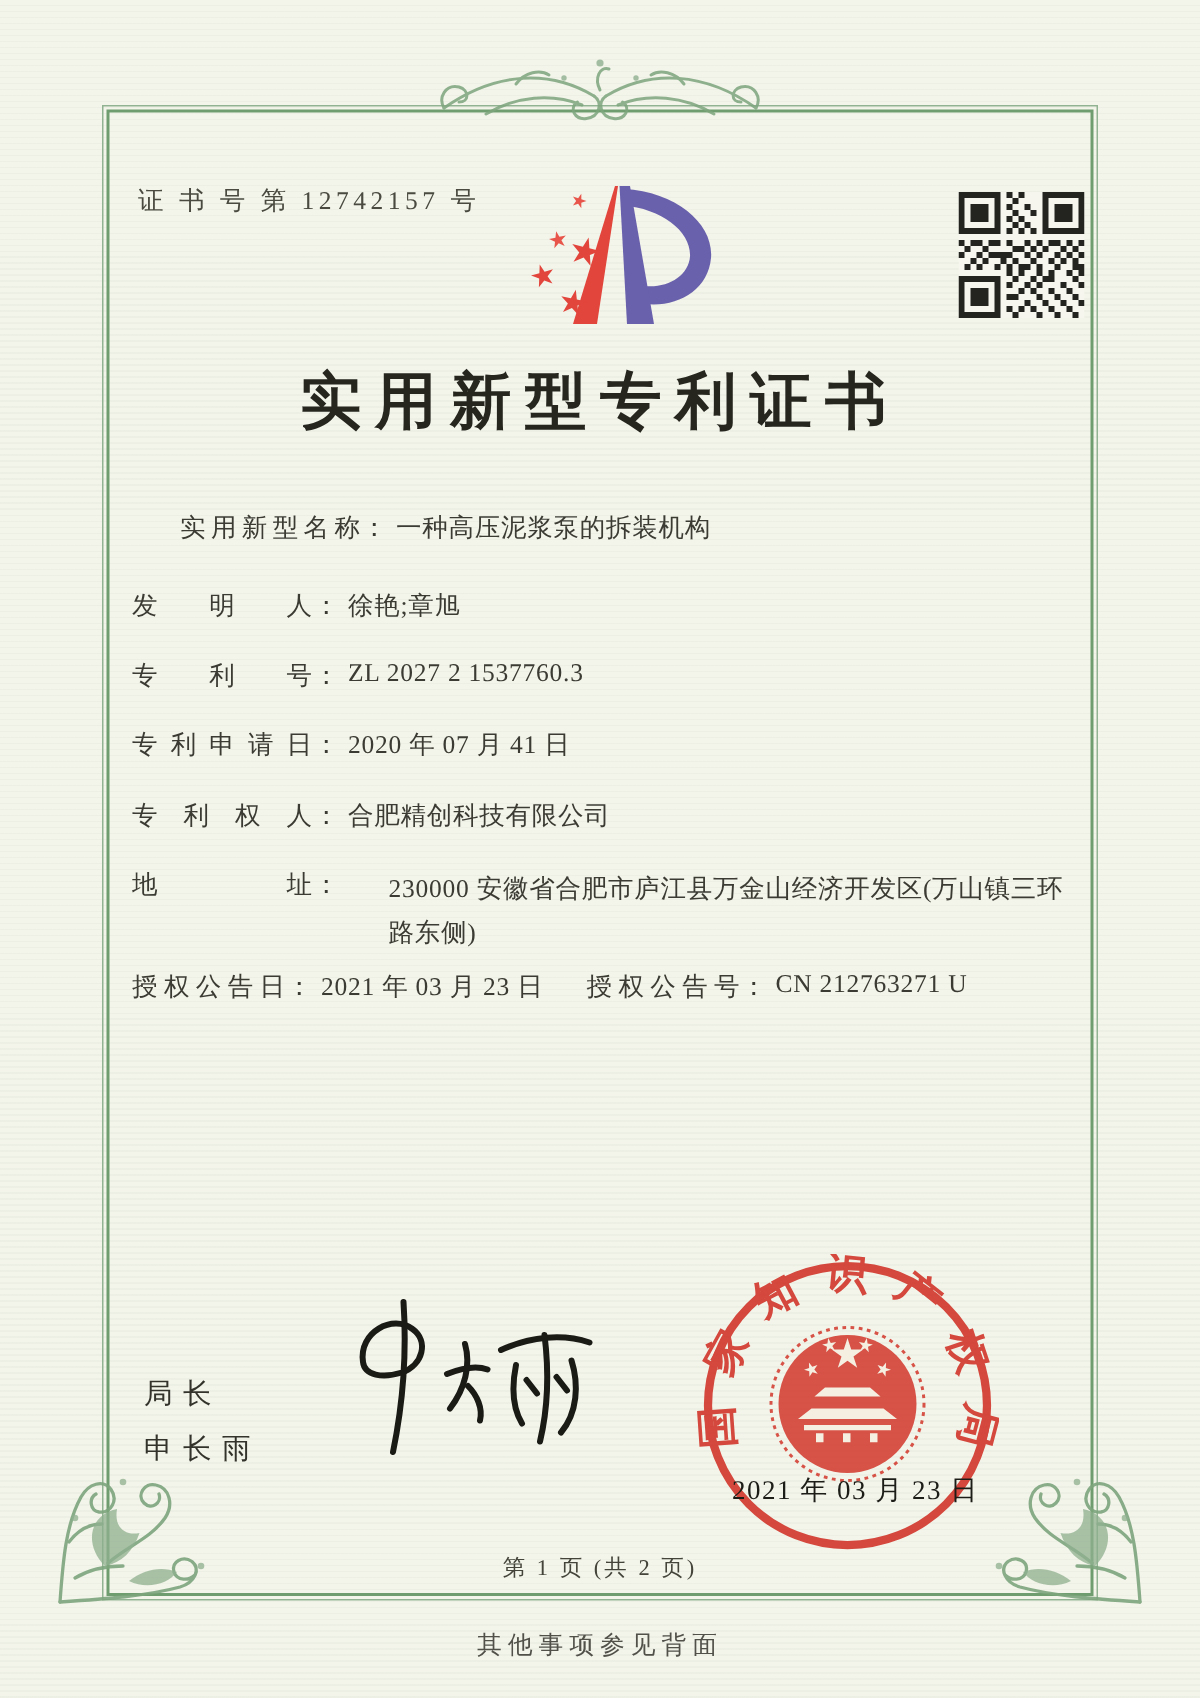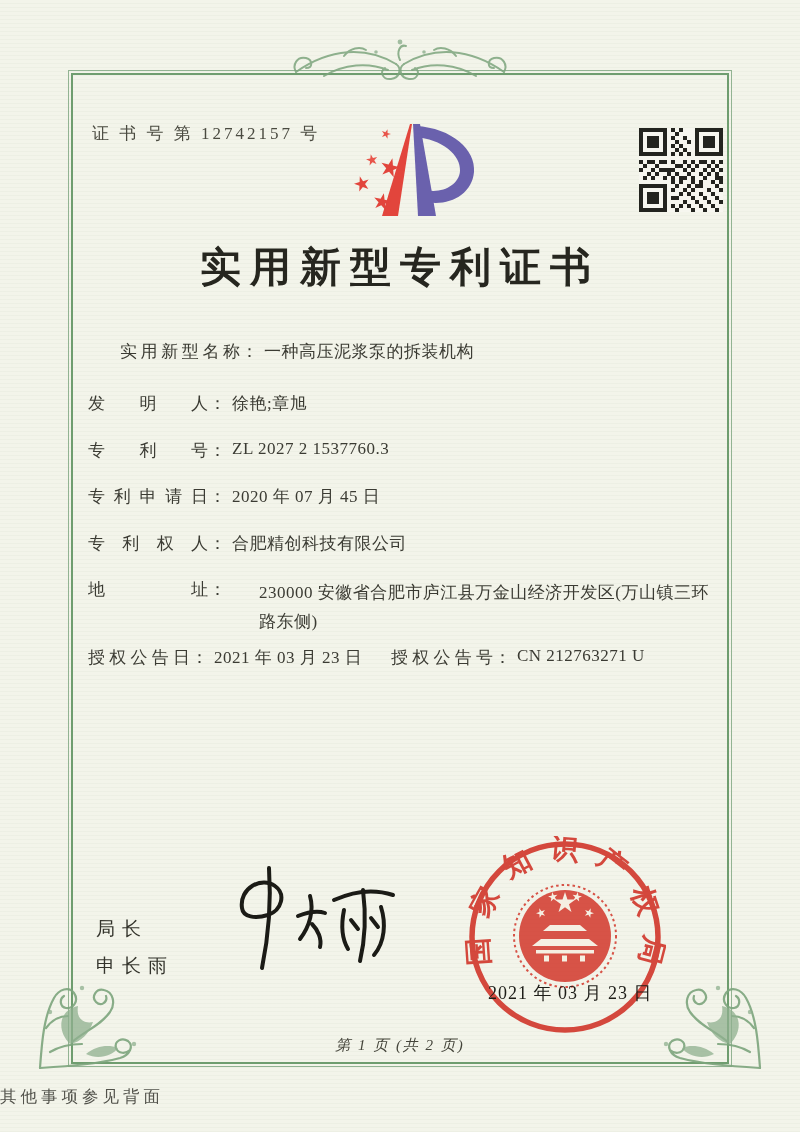--- a/index.html
+++ b/index.html
@@ -39,22 +39,22 @@
              color:#474738;text-align:justify;}
   .body-text p{margin:0;text-indent:2em;}
 
   .issuer-title{left:96px;top:916px;font-size:19px;letter-spacing:7px;color:#33332b;}
   .issuer-name{left:96px;top:953px;font-size:19px;letter-spacing:7px;color:#33332b;}
   .signature{left:212px;top:862px;}
 
   .seal{left:464px;top:836px;opacity:0.93;}
   .seal-date{left:488px;top:981px;font-size:18px;letter-spacing:1px;color:#1d1d18;z-index:5;}
 
-  .page-no{left:0;top:1036px;width:800px;text-align:center;font-size:15px;letter-spacing:2px;color:#44443a;font-style:italic;}
-  .back-note{left:0;top:1086px;width:800px;font-size:16.5px;letter-spacing:4px;color:#51514a;}
+  .page-no{left:0;top:1036px;width:800px;text-align:center;font-size:15px;letter-spacing:2px;color:#44443a;}
+  .back-note{left:0;top:1086px;width:800px;text-align:center;font-size:16.5px;letter-spacing:4px;color:#51514a;}
 
   .orn-top{left:290px;top:34px;}
   .orn-bl{left:26px;top:942px;}
   .orn-br{left:634px;top:942px;}
 </style>
 </head>
 <body>
 
 <div class="abs frame">
   <div class="frame-inner"></div>
@@ -170,21 +170,21 @@
   <div class="frow" style="top:0;margin-left:32px;">
     <span class="flabel">实用新型名称</span><span class="fcolon">：</span><span class="fvalue">一种高压泥浆泵的拆装机构</span>
   </div>
   <div class="frow" style="top:52px;">
     <span class="flabel">发明人</span><span class="fcolon">：</span><span class="fvalue">徐艳;章旭</span>
   </div>
   <div class="frow" style="top:99px;">
     <span class="flabel">专利号</span><span class="fcolon">：</span><span class="fvalue">ZL 2027 2 1537760.3</span>
   </div>
   <div class="frow" style="top:145px;">
-    <span class="flabel">专利申请日</span><span class="fcolon">：</span><span class="fvalue">2020 年 07 月 45 日</span>
+    <span class="flabel">专利申请日</span><span class="fcolon">：</span><span class="fvalue">2020 年 07 月 41 日</span>
   </div>
   <div class="frow" style="top:192px;">
     <span class="flabel">专利权人</span><span class="fcolon">：</span><span class="fvalue">合肥精创科技有限公司</span>
   </div>
   <div class="frow addr" style="top:238px;">
     <span class="flabel">地址</span><span class="fcolon">：</span><span class="fvalue">230000  安徽省合肥市庐江县万金山经济开发区(万山镇三环路东侧)</span>
   </div>
   <div class="frow" style="top:306px;">
     <span class="flabel" style="width:102px;">授权公告日</span><span class="fcolon">：</span><span class="fvalue">2021 年 03 月 23 日</span>
     <span class="grant-right">

